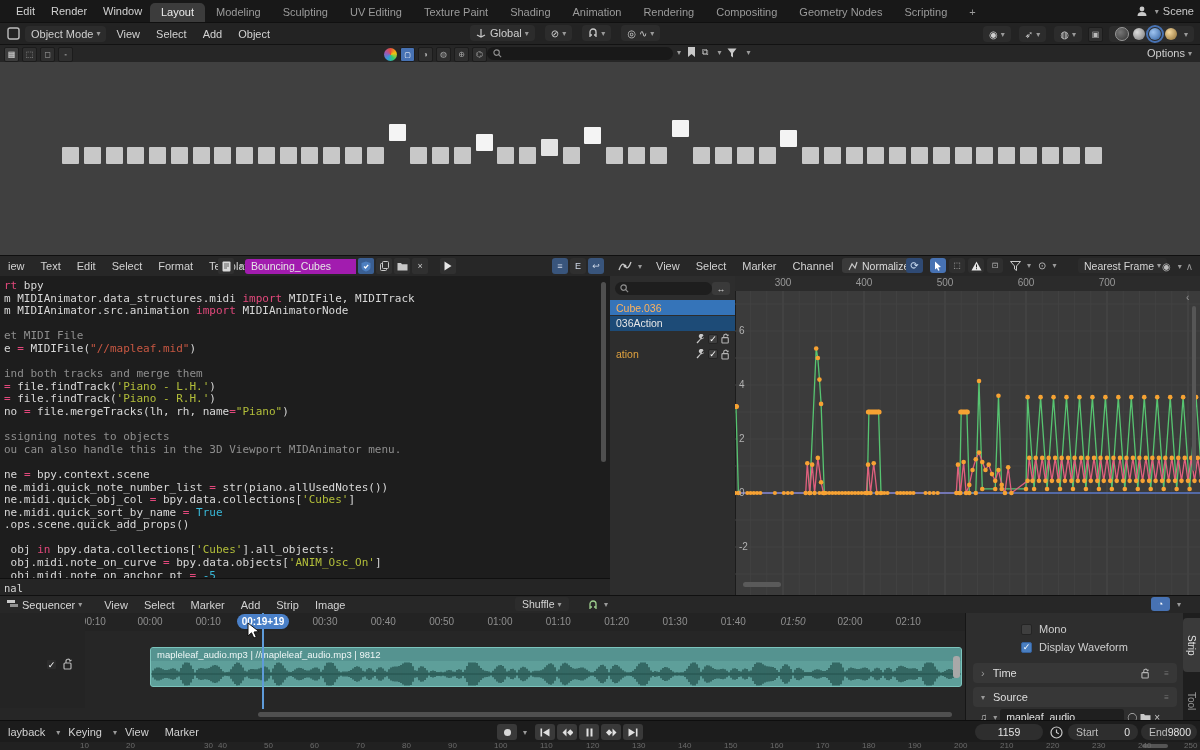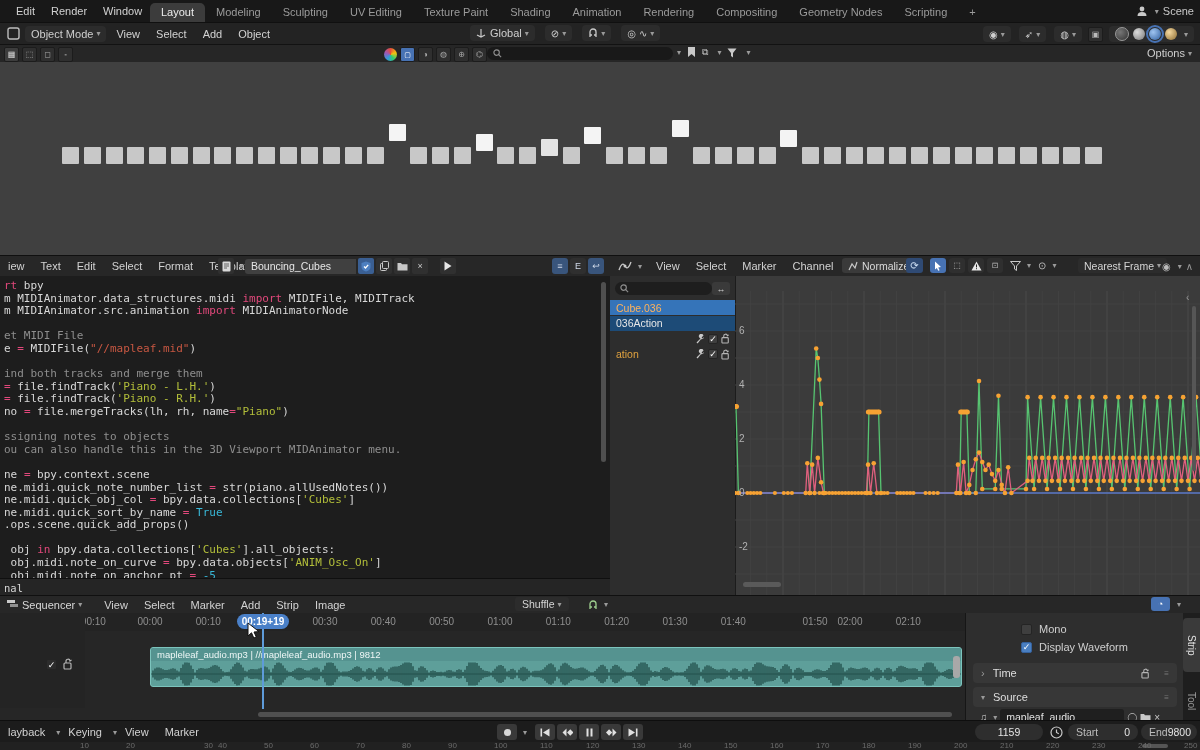--- a/index.html
+++ b/index.html
@@ -28,21 +28,21 @@
   .sq13{width:13px;height:13px;border-radius:2px;background:#2f2f2f;border:1px solid #1c1c1c;display:flex;align-items:center;justify-content:center;}
   #search3d{position:absolute;left:487px;top:2px;width:180px;height:13px;background:#191919;border-radius:7px;display:flex;align-items:center;padding-left:6px;}
   #options-btn{position:absolute;right:8px;top:2px;display:flex;align-items:center;color:#cfcfcf;}
   
   #viewport{left:0;top:62px;width:1200px;height:193px;background:#404040;}
   .cube{position:absolute;width:17px;height:17px;background:#c8c8c8;border-radius:1px;}
   
   #texted{left:0;top:255px;width:610px;height:340px;background:#1d1d1d;border-top:1px solid #101010;border-right:1px solid #101010;}
   #te-head{position:absolute;left:0;top:0;width:610px;height:20px;background:#272727;display:flex;align-items:center;}
   #te-datablock{position:absolute;left:218px;top:2px;height:16px;display:flex;align-items:center;gap:2px;}
-  #te-field{width:105px;height:15px;background:#404040;border-radius:3px 0 0 3px;color:#e6e6e6;font-size:10.5px;padding-left:6px;display:flex;align-items:center;}
+  #te-field{width:105px;height:15px;background:#a21caf;border-radius:3px 0 0 3px;color:#e6e6e6;font-size:10.5px;padding-left:6px;display:flex;align-items:center;}
   .te-ic{width:16px;height:16px;display:flex;align-items:center;justify-content:center;background:#303030;border-radius:2px;}
   #te-toggles{position:absolute;right:6px;top:2px;display:flex;gap:2px;}
   .tgl{width:16px;height:16px;border-radius:3px;background:#2f2f2f;display:flex;align-items:center;justify-content:center;font-size:9px;color:#cfd8e8;}
   .tgl.on{background:#39557c;}
   #code{position:absolute;left:0;top:22px;width:596px;height:298px;padding:2px 0 0 4px;font-family:"DejaVu Sans Mono",monospace;font-size:11px;line-height:12.6px;white-space:pre;overflow:hidden;}
   .tok-w{color:#d8d8d8;} .tok-k{color:#e1487b;text-align:center;} .tok-s{color:#b3bf3a;} .tok-r{color:#c75742;} .tok-c{color:#8e8e8e;} .tok-n{color:#38b8d8;}
   #te-scroll{position:absolute;left:601px;top:26px;width:5px;height:180px;background:#4f4f4f;border-radius:3px;}
   #te-footer{position:absolute;left:0;top:322px;width:610px;height:18px;background:#252525;border-top:1px solid #0f0f0f;display:flex;align-items:center;padding-left:4px;color:#d5d5d5;font-family:"DejaVu Sans Mono",monospace;font-size:10.5px;}
   
   #graph{left:610px;top:255px;width:590px;height:340px;background:#3b3b3b;border-top:1px solid #101010;}
@@ -701,20 +701,27 @@
           <circle cx="168.69" cy="217" r="2.1" fill="#f7a233"></circle>
           <circle cx="171.93" cy="217" r="2.1" fill="#f7a233"></circle>
           <circle cx="175.17000000000002" cy="217" r="2.1" fill="#f7a233"></circle>
           <circle cx="178.41" cy="217" r="2.1" fill="#f7a233"></circle>
           <circle cx="190.56" cy="217" r="2.1" fill="#f7a233"></circle>
           <circle cx="194.61" cy="217" r="2.1" fill="#f7a233"></circle>
           <circle cx="198.66" cy="217" r="2.1" fill="#f7a233"></circle>
           <circle cx="202.71" cy="217" r="2.1" fill="#f7a233"></circle>
           <circle cx="223.77" cy="217" r="2.1" fill="#f7a233"></circle>
         </svg>
+      <div id="gr-ruler">
+          <span class="grtick" style="left: 28px;">300</span>
+          <span class="grtick" style="left: 109px;">400</span>
+          <span class="grtick" style="left: 190px;">500</span>
+          <span class="grtick" style="left: 271px;">600</span>
+          <span class="grtick" style="left: 352px;">700</span>
+        </div>
       <div id="gr-yticks">
           <span class="gytick" style="top: 49px;">6</span>
           <span class="gytick" style="top: 103px;">4</span>
           <span class="gytick" style="top: 157px;">2</span>
           <span class="gytick" style="top: 211px;">0</span>
           <span class="gytick" style="top: 265px;">-2</span>
         </div>
       <div id="gr-collapse">‹</div>
       <div id="gr-hscroll"></div>
       <div id="gr-vscroll"></div>
@@ -764,21 +771,21 @@
         <span class="srlabel" style="left: 43px;">00:00</span>
         <span class="srlabel" style="left: 101.333px;">00:10</span>
         <span class="srlabel" style="left: 217.999px;">00:30</span>
         <span class="srlabel" style="left: 276.332px;">00:40</span>
         <span class="srlabel" style="left: 334.665px;">00:50</span>
         <span class="srlabel" style="left: 392.998px;">01:00</span>
         <span class="srlabel" style="left: 451.331px;">01:10</span>
         <span class="srlabel" style="left: 509.664px;">01:20</span>
         <span class="srlabel" style="left: 567.997px;">01:30</span>
         <span class="srlabel" style="left: 626.33px;">01:40</span>
-        <span class="srlabel" style="left: 708px;">01:50</span>
+        <span class="srlabel" style="left: 686px; font-style: italic;">01:50</span>
         <span class="srlabel" style="left: 742.996px;">02:00</span>
         <span class="srlabel" style="left: 801.329px;">02:10</span>
       </div>
     <div id="cur-badge">00:19+19</div>
     <div id="playhead"></div>
 
     <div id="strip">
       <div id="strip-label">mapleleaf_audio.mp3 | //mapleleaf_audio.mp3 | 9812</div>
       <svg id="wave-svg" width="810" height="26" viewBox="0 0 810 26">
           <line x1="0" y1="13" x2="810" y2="13" stroke="#1c4743" stroke-width="1" opacity="0.7"></line>

